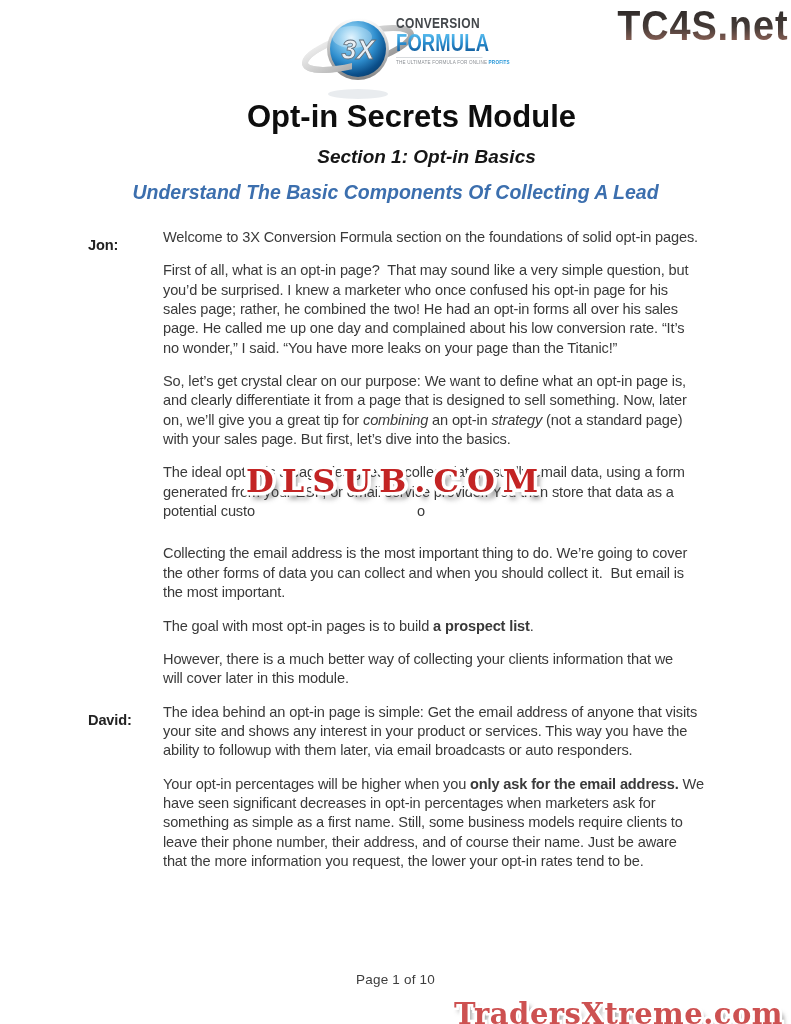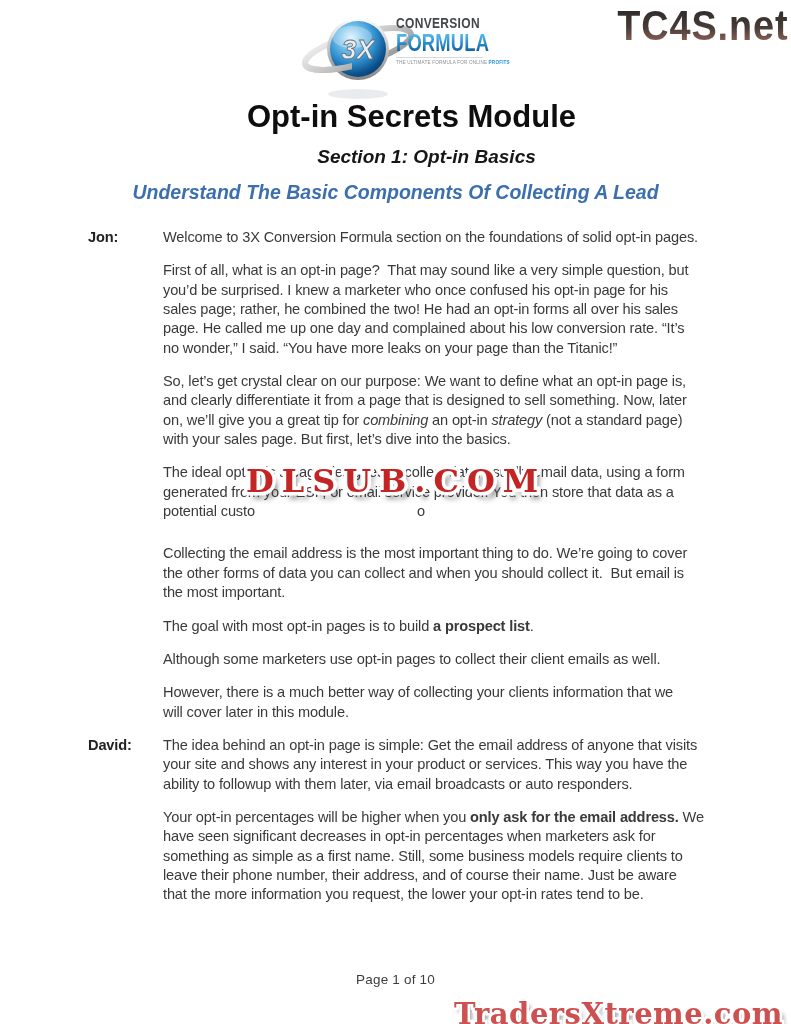--- a/index.html
+++ b/index.html
@@ -64,21 +64,21 @@
 
   
   .doc-body{
     position:absolute; left:163px; top:228px; width:560px;
     font-size:14.6px; letter-spacing:-.15px; color:#3a3a3a;
   }
   .para{margin:0 0 14px 0; position:relative;}
   .para:nth-child(4){margin-bottom:23px;}
   .line{white-space:pre; line-height:19.35px; position:relative;}
   .speaker{
-    position:absolute; left:-75px; top:0; font-weight:bold; color:#222;
+    position:absolute; left:-75px; top:8px; font-weight:bold; color:#222;
     line-height:19.35px;
   }
   .seg-abs{position:absolute; top:0;}
 
   
   .outlined{position:absolute; font-family:"DejaVu Serif", serif; font-weight:bold; white-space:nowrap; z-index:5;}
   .outlined::before{
     content:attr(data-text); position:absolute; left:0; top:0;
     color:#ffffff; -webkit-text-stroke:7px #ffffff;
     text-shadow:
@@ -180,23 +180,20 @@
       </div>
       <div class="para">
         <div class="line"><span>Collecting the email address is the most important thing to do. We’re going to cover</span></div>
         <div class="line"><span>the other forms of data you can collect and when you should collect it.  But email is</span></div>
         <div class="line"><span>the most important.</span></div>
       </div>
       <div class="para">
         <div class="line"><span>The goal with most opt-in pages is to build </span><span style="font-weight: bold;">a prospect list</span><span>.</span></div>
       </div>
       <div class="para">
-        <div class="line"><span>Although some marketers use opt-in pages to collect their client emails as well.</span></div>
-      </div>
-      <div class="para">
         <div class="line"><span>However, there is a much better way of collecting your clients information that we</span></div>
         <div class="line"><span>will cover later in this module.</span></div>
       </div>
       <div class="para">
         <span class="speaker">David:</span>
         <div class="line"><span>The idea behind an opt-in page is simple: Get the email address of anyone that visits</span></div>
         <div class="line"><span>your site and shows any interest in your product or services. This way you have the</span></div>
         <div class="line"><span>ability to followup with them later, via email broadcasts or auto responders.</span></div>
       </div>
       <div class="para">

